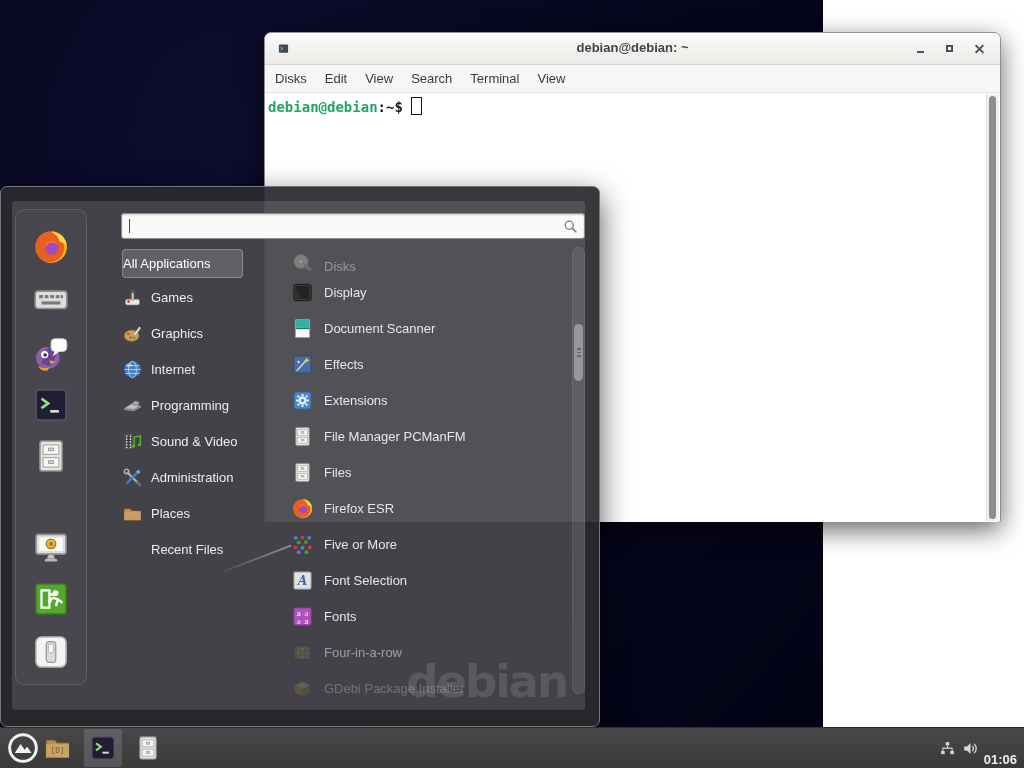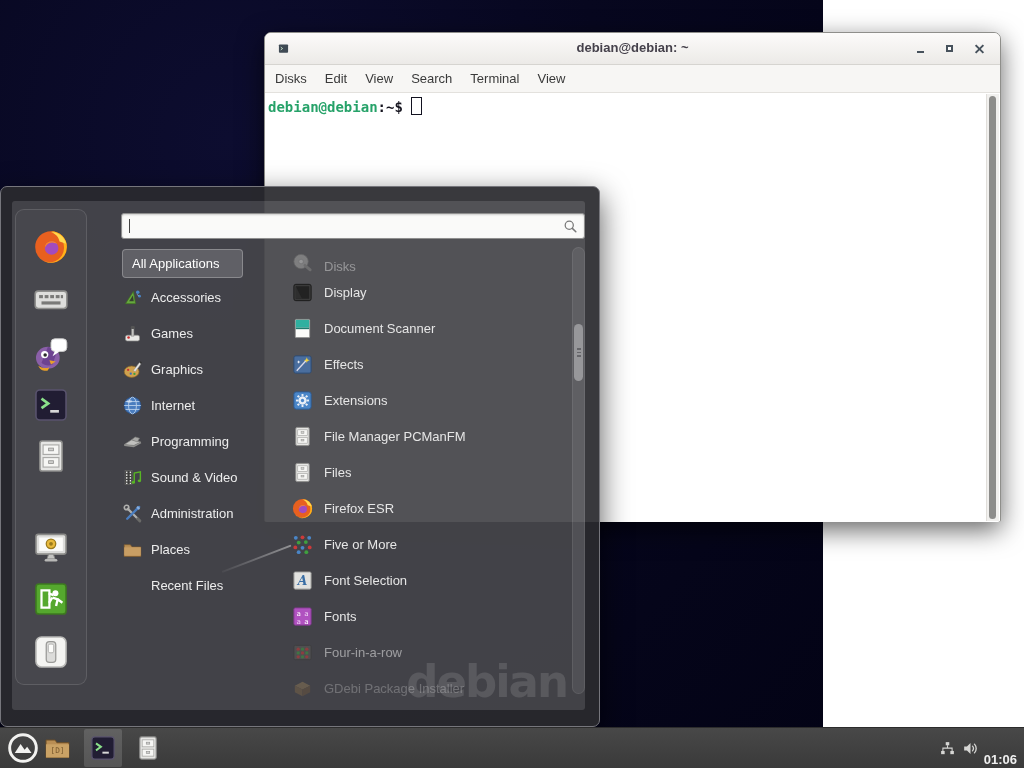--- a/index.html
+++ b/index.html
@@ -47,21 +47,21 @@
   .fav{position:absolute;left:16px;width:38px;height:38px;cursor:pointer;}
   .searchbox{position:absolute;left:120px;top:26px;width:464px;height:26px;
     background:#fafaf9;border:1px solid #8f8f8f;border-radius:3px;box-sizing:border-box;
     box-shadow:inset 0 1px 2px rgba(0,0,0,.18);}
   .caret{position:absolute;left:7px;top:5px;width:1px;height:14px;background:#444;}
   .searchinput{position:absolute;left:11px;top:2px;width:420px;height:20px;border:none;outline:none;
     background:transparent;font-size:13px;color:#222;}
   .mag{position:absolute;right:6px;top:5px;width:15px;height:15px;}
   .allapps{position:absolute;left:121px;top:62px;width:121px;height:29px;
     background:rgba(255,255,255,.16);border:1px solid rgba(255,255,255,.26);border-radius:4px;
-    display:flex;align-items:center;box-sizing:border-box;padding-left:9px;cursor:pointer;}
+    display:flex;align-items:center;box-sizing:border-box;cursor:pointer;}
   .allapps span{font-size:13px;color:#ffffff;}
   .cats{position:absolute;left:121px;top:92px;width:143px;}
   .cat{height:36px;display:flex;align-items:center;gap:8px;cursor:pointer;}
   .cat .icn{width:21px;height:21px;flex:0 0 21px;}
   .cat .noicn{width:21px;flex:0 0 21px;}
   .cat span.lbl{font-size:13px;color:#ededed;white-space:nowrap;}
   .apps{position:absolute;left:264px;top:51px;width:306px;}
   .app{height:36px;display:flex;align-items:center;gap:10px;padding-left:26px;cursor:pointer;}
   .app .icn{width:23px;height:23px;flex:0 0 23px;}
   .app span.lbl{font-size:13px;color:#e6e6e6;white-space:nowrap;}
@@ -194,30 +194,20 @@
       <input class="searchinput" placeholder="" style="">
       <span class="mag icn"><svg viewBox="0 0 24 24">
             <circle cx="10" cy="10" r="6.5" fill="none" stroke="#787878" stroke-width="2"></circle>
             <path d="M15 15l5.5 5.5" stroke="#787878" stroke-width="2.4" stroke-linecap="round"></path>
           </svg></span>
     </div>
     <div class="allapps">
       <span>All Applications</span>
     </div>
     <div class="cats" id="cats">
-        <div class="cat">
-          <span class="icn"><svg viewBox="0 0 24 24">
-              <path d="M4 19L13 5l2.5 14z" fill="#66a83e" stroke="#3d7020" stroke-width=".8"></path>
-              <path d="M8.2 16.3l4.2-6.5 1.1 6.5z" fill="#35402e"></path>
-              <circle cx="18" cy="6" r="2" fill="#4a86c8"></circle>
-              <circle cx="20" cy="10.5" r="1.6" fill="#4a86c8"></circle>
-              <path d="M17 8.5l2.2 1.4" stroke="#9ab8d8" stroke-width=".9"></path>
-            </svg></span>
-          <span class="lbl">Accessories</span>
-        </div>
         <div class="cat">
           <span class="icn"><svg viewBox="0 0 24 24">
               <rect x="4" y="14" width="16" height="6.5" rx="2" fill="#e8e8e6" stroke="#8f8f8d" stroke-width=".8"></rect>
               <rect x="11" y="5.5" width="2.6" height="9.5" fill="#c4c4c2" stroke="#8a8a88" stroke-width=".6"></rect>
               <rect x="10" y="3.5" width="4.6" height="3.4" rx="1.2" fill="#555"></rect>
               <circle cx="7.5" cy="16.6" r="1.5" fill="#cc2a2a"></circle>
             </svg></span>
           <span class="lbl">Games</span>
         </div>
         <div class="cat">

